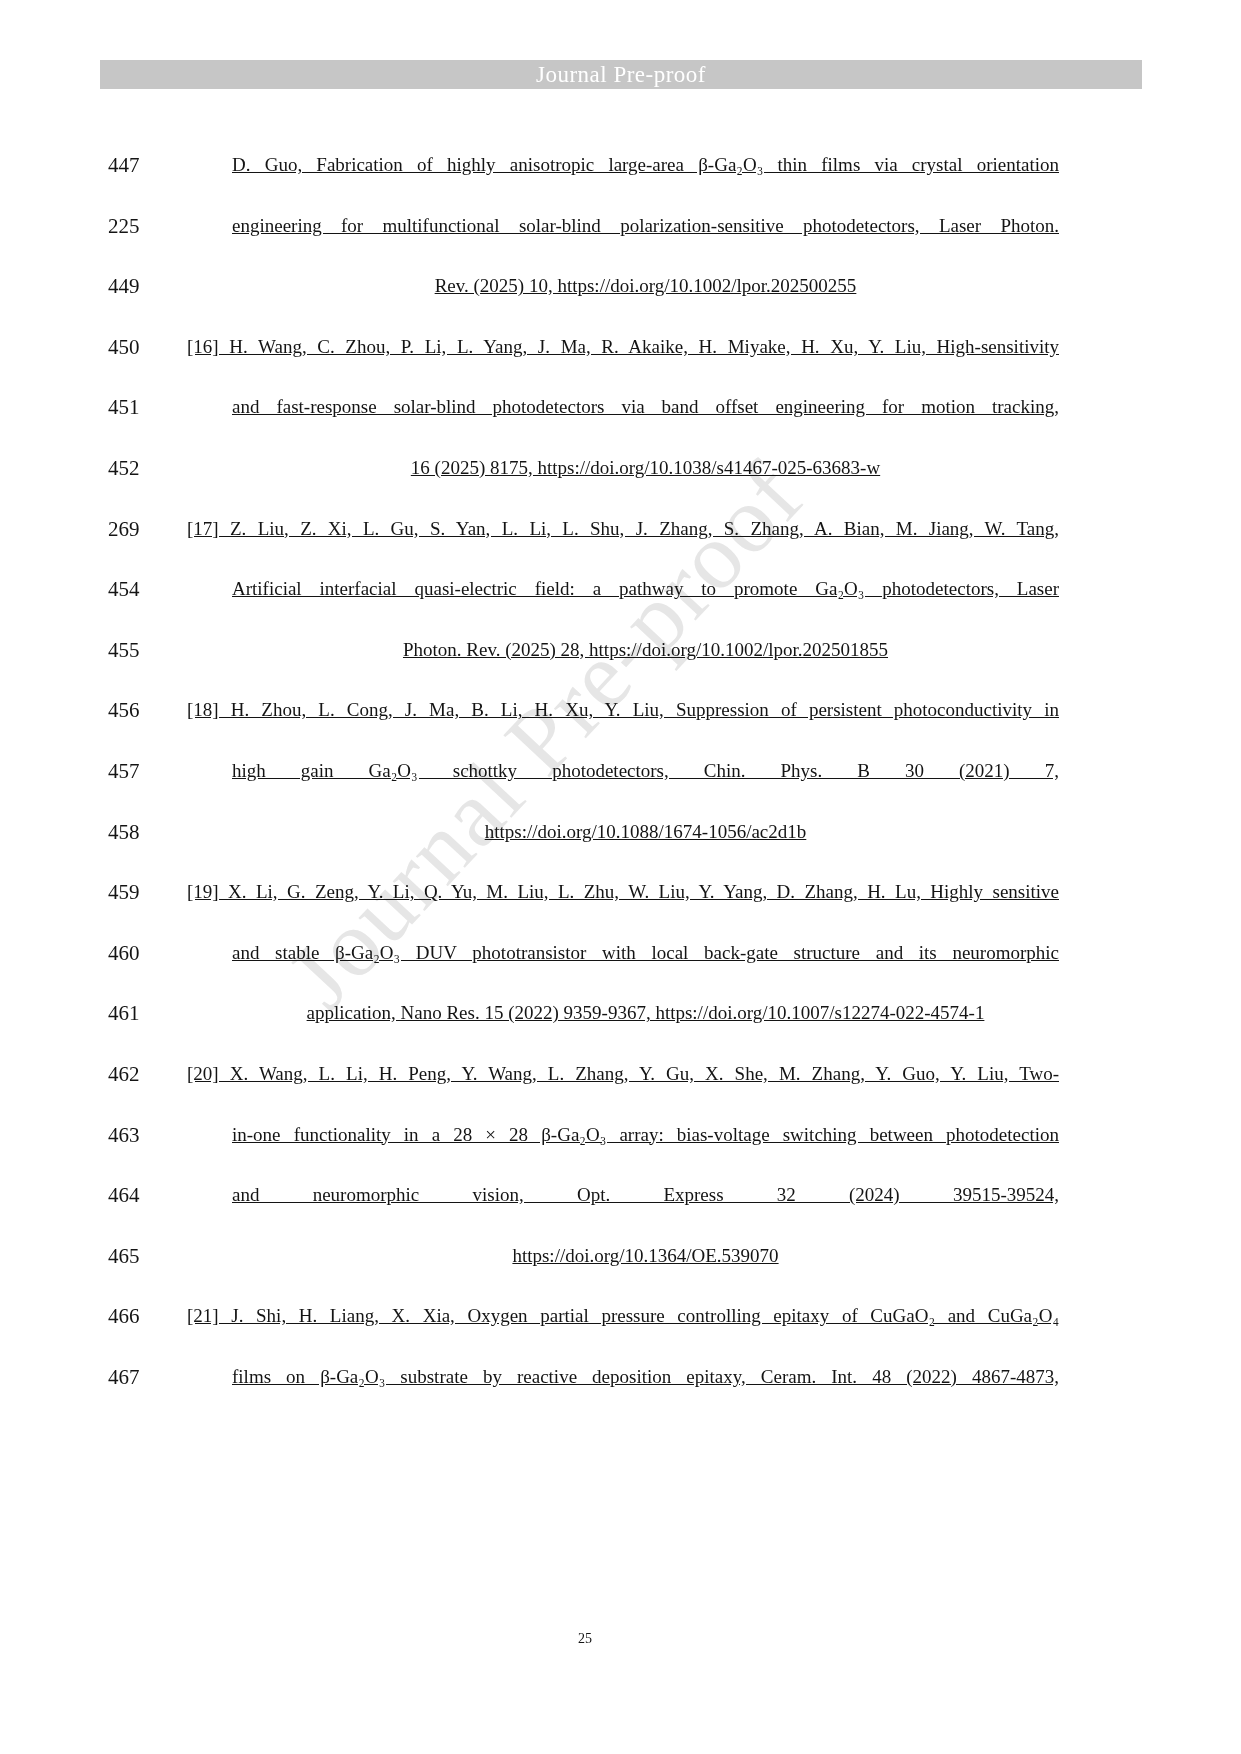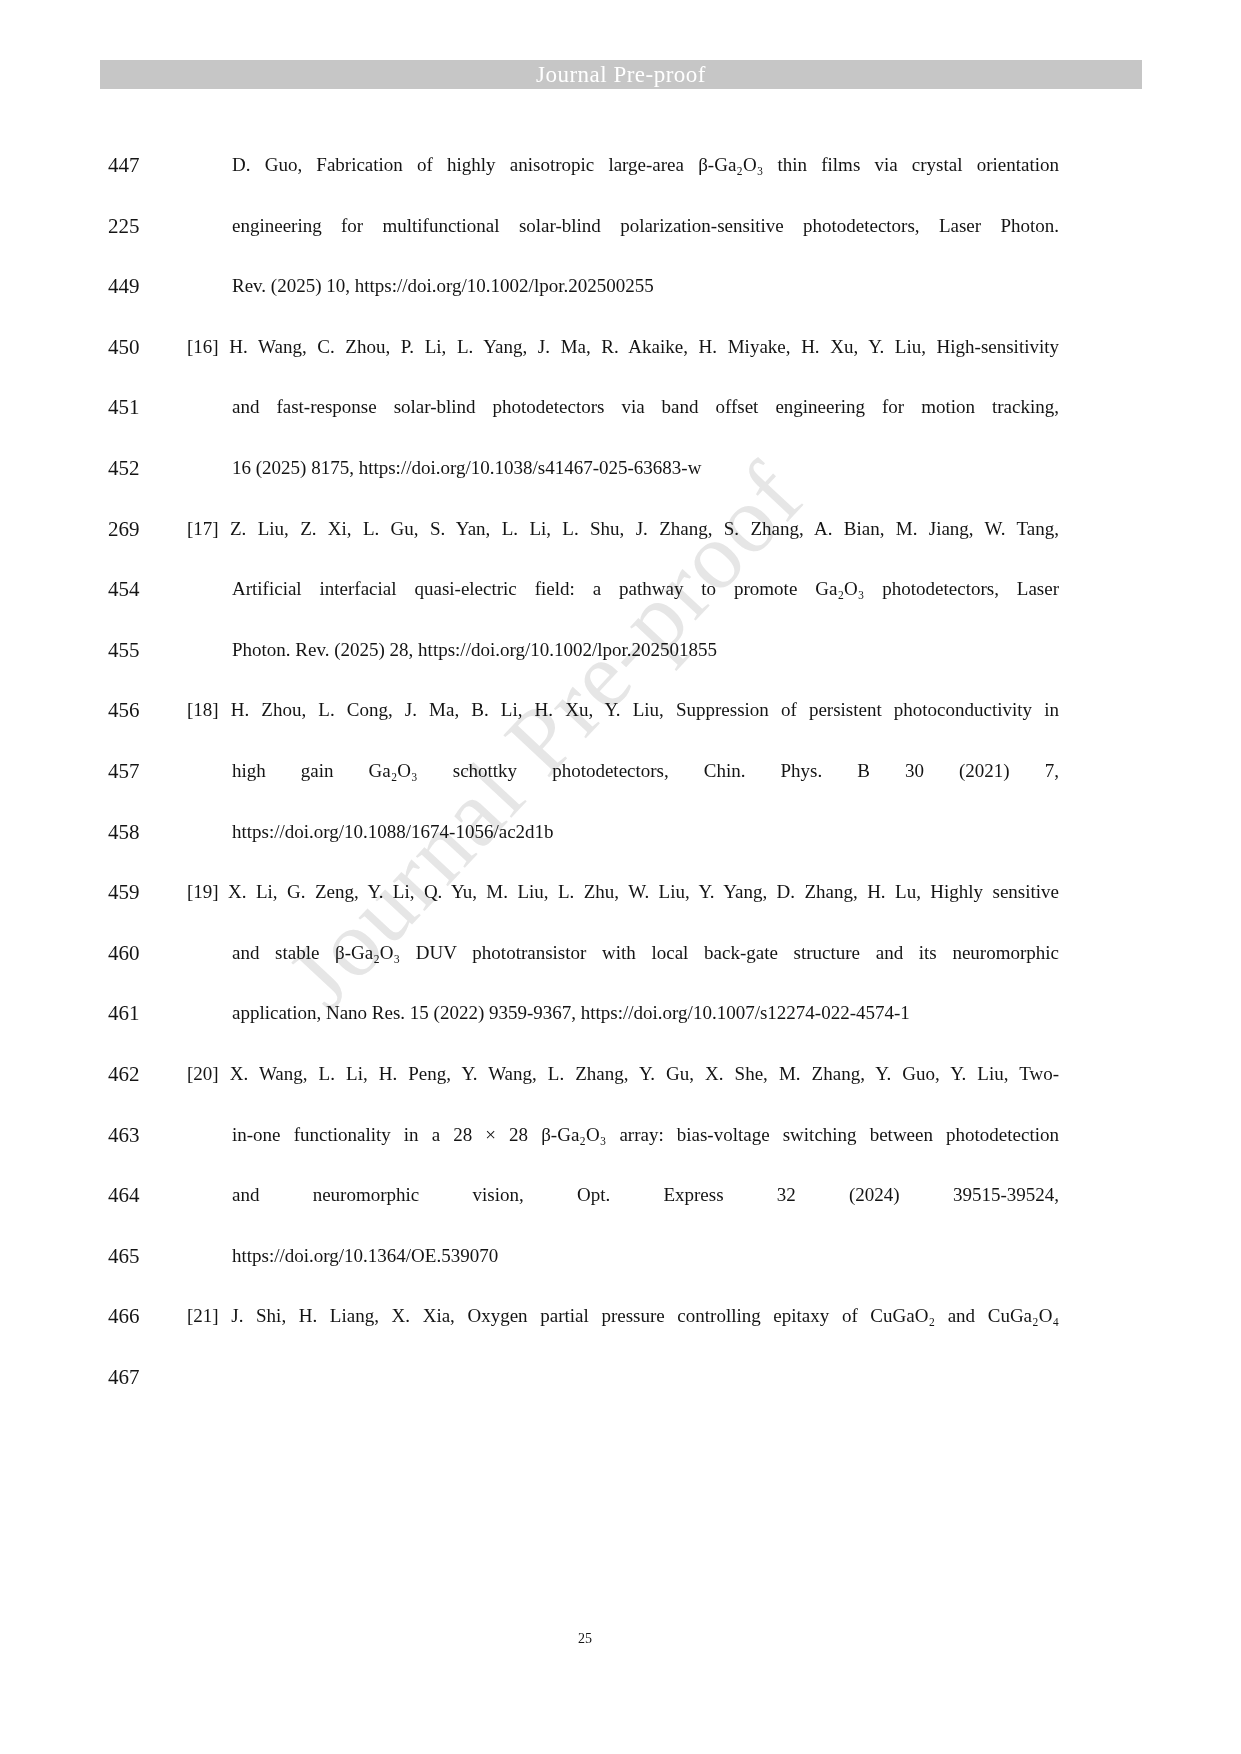--- a/index.html
+++ b/index.html
@@ -41,23 +41,23 @@
   }
   .line-row{position:relative;height:60.6px;}
   .line-num{
     position:absolute;left:104px;top:0;
     font-size:21px;line-height:60.6px;
   }
   .line-text{
     position:absolute;top:0;height:60.6px;overflow:hidden;
     font-size:19px;line-height:60.6px;
     left:183px;width:872px;
-    text-align:left;white-space:nowrap;
+    text-align:left;white-space:nowrap;text-decoration:underline;
   }
-  .line-text.cont{left:228px;width:827px;}
+  .line-text.cont{left:228px;width:827px;text-align:center;}
   .line-text.justify{
     white-space:normal;
     text-align:justify;
     text-align-last:justify;
   }
   .page-number{
     position:absolute;top:1624px;left:0;width:1170px;
     text-align:center;font-size:14px;line-height:30px;
     z-index:1;
   }
@@ -169,18 +169,19 @@
     <span class="line-text cont">https://doi.org/10.1364/OE.539070</span>
   </div>
 
   <div class="line-row">
     <span class="line-num">466</span>
     <span class="line-text justify">[21] J. Shi, H. Liang, X. Xia, Oxygen partial pressure controlling epitaxy of CuGaO₂ and CuGa₂O₄</span>
   </div>
 
   <div class="line-row">
     <span class="line-num">467</span>
+    <span class="line-text cont justify">films on β-Ga₂O₃ substrate by reactive deposition epitaxy, Ceram. Int. 48 (2022) 4867-4873,</span>
   </div>
 </div>
 
   <div class="page-number">25</div>
 
 </div>
 
 </body></html>

